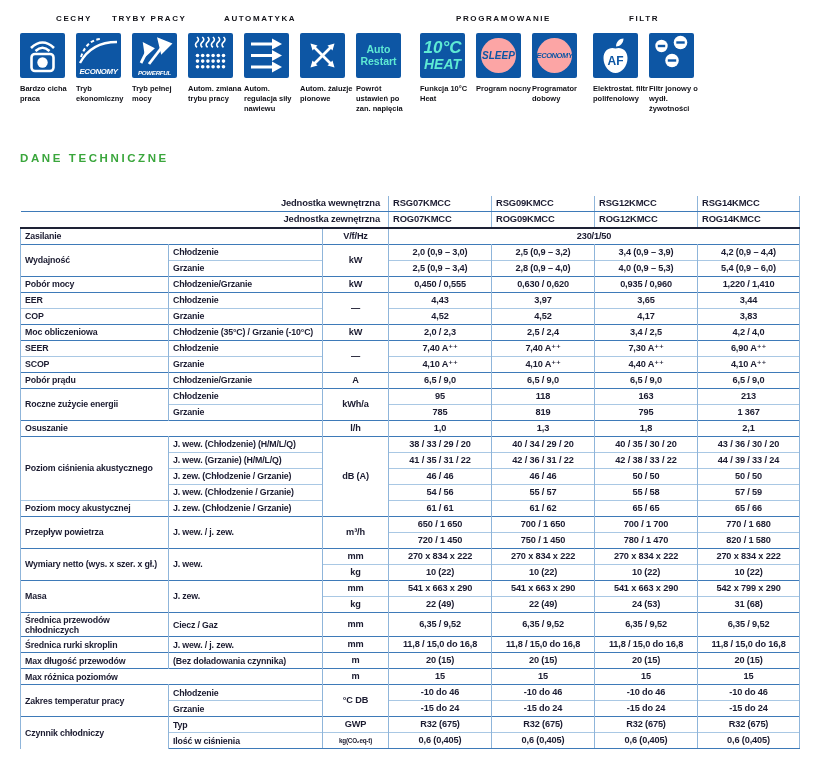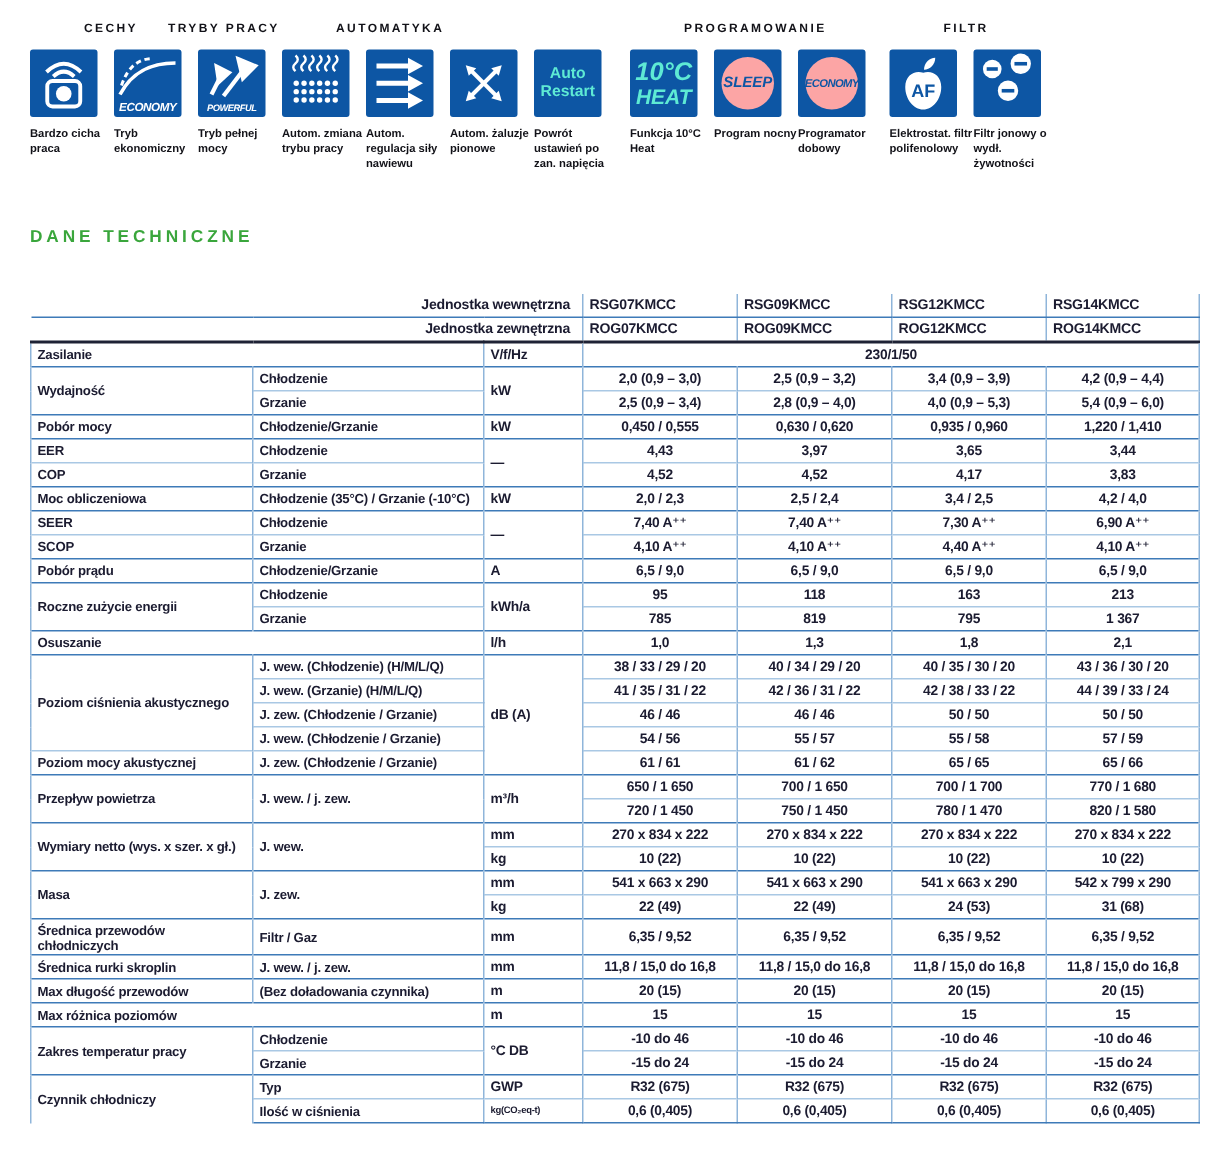--- a/index.html
+++ b/index.html
@@ -38,21 +38,21 @@
   tr.h1 td{border-top:none;border-bottom:1.5px solid #3e7ab8;}
   tr.h2 td{border-top:none;border-bottom:2.6px solid #1e2235;}
   td.hlabel{border-left:none;text-align:right;padding-right:8px;font-size:9.4px;}
   td.hmodel{text-align:left;font-size:9.4px;}
   tr.s-g td{border-top:1.6px solid #3e7ab8;}
   tr.s-l td{border-top:1px solid #a9c8e4;}
   tr.s-n td{border-top:none;}
   tbody tr:last-child td{border-bottom:1.6px solid #3e7ab8;}
   td.c-label{text-align:left;font-size:8.8px;}
   td.c-sub{text-align:left;font-size:8.8px;}
-  td.c-unit{text-align:left;}
+  td.c-unit{text-align:center;}
   td.c-val{text-align:center;}
   td.c-xs{font-size:6.3px;letter-spacing:-0.2px;}
 </style>
 </head>
 <body>
 
 <div id="icon-bar">
     <div class="icon-group g0">
       <div class="cat-label">CECHY</div>
       <div class="ic-row">
@@ -455,21 +455,21 @@
         </tr>
         <tr class="s-l">
           <td class="c-unit">kg</td>
           <td class="c-val">22 (49)</td>
           <td class="c-val">22 (49)</td>
           <td class="c-val">24 (53)</td>
           <td class="c-val">31 (68)</td>
         </tr>
         <tr class="s-g">
           <td class="c-label">Średnica przewodów chłodniczych</td>
-          <td class="c-sub">Filtr / Gaz</td>
+          <td class="c-sub">Ciecz / Gaz</td>
           <td class="c-unit">mm</td>
           <td class="c-val">6,35 / 9,52</td>
           <td class="c-val">6,35 / 9,52</td>
           <td class="c-val">6,35 / 9,52</td>
           <td class="c-val">6,35 / 9,52</td>
         </tr>
         <tr class="s-g">
           <td class="c-label">Średnica rurki skroplin</td>
           <td class="c-sub">J. wew. / j. zew.</td>
           <td class="c-unit">mm</td>

